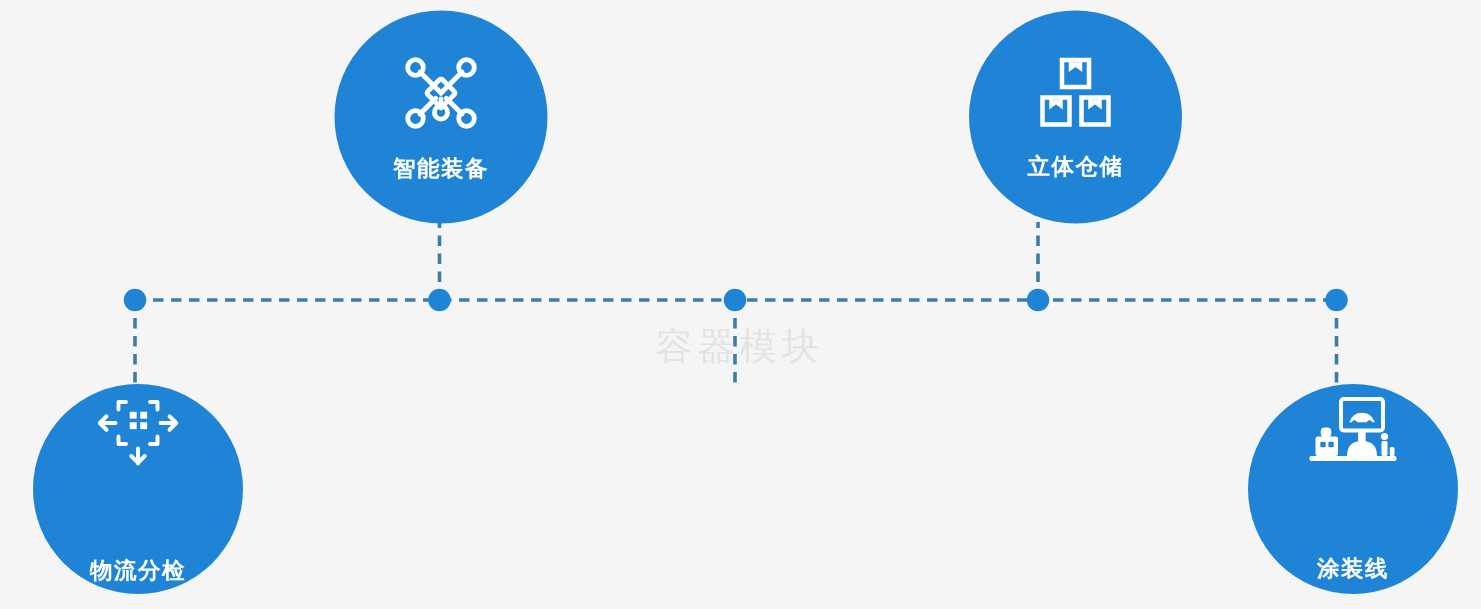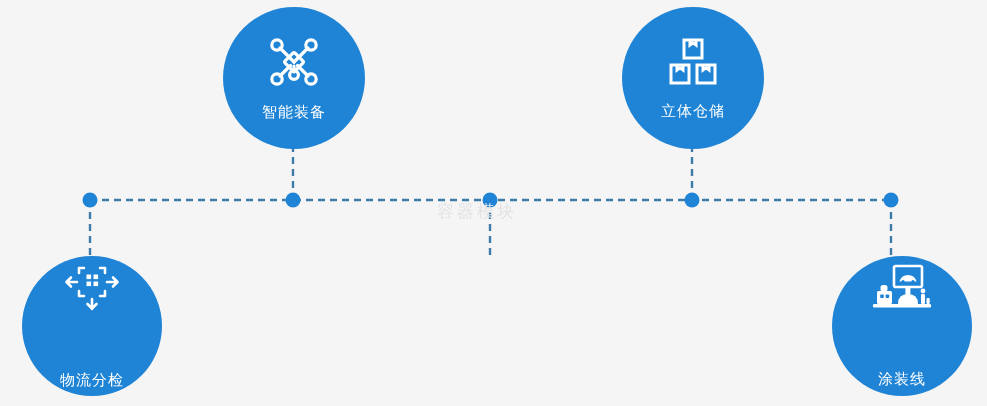--- a/index.html
+++ b/index.html
@@ -22,22 +22,22 @@
   .layer-svg {
     position: absolute;
     left: 0;
     top: 0;
     width: 987px;
     height: 406px;
   }
   .watermark {
     position: absolute;
     left: 437px;
-    top: 200px;
-    font-size: 17px;
+    top: 214px;
+    font-size: 25px;
     letter-spacing: 3px;
     color: #e3e3e3;
     font-family: "DejaVu Sans", "Liberation Sans", sans-serif;
     white-space: nowrap;
     user-select: none;
   }
   .node {
     position: absolute;
     border-radius: 50%;
     background: #1f84d6;
@@ -50,36 +50,37 @@
   .node .icon-wrap {
     display: block;
     line-height: 0;
   }
   .node .node-label {
     color: #ffffff;
     font-size: 15px;
     letter-spacing: 1px;
     font-family: "DejaVu Sans", "Liberation Sans", sans-serif;
     white-space: nowrap;
+    font-weight: bold;
   }
   
   .node-top {
     width: 142px;
     height: 142px;
   }
   .node-top .icon-wrap { margin-bottom: 12px; }
   .node-bottom {
     width: 140px;
     height: 140px;
     gap: 48px;
   }
   .node-bottom .icon-wrap { margin-bottom: 10px; }
 
   #node-smart-equipment   { left: 223px; top: 7px;   }
-  #node-stereo-warehouse  { left: 622px; top: 7px;   }
+  #node-stereo-warehouse  { left: 646px; top: 7px;   }
   #node-logistics-sorting { left: 22px;  top: 256px; }
   #node-production-line   { left: 420px; top: 256px; }
   #node-coating-line      { left: 832px; top: 256px; }
 
   .node-top .node-label   { margin-top: 2px; }
 </style>
 </head>
 <body>
 
 <div id="diagram">

